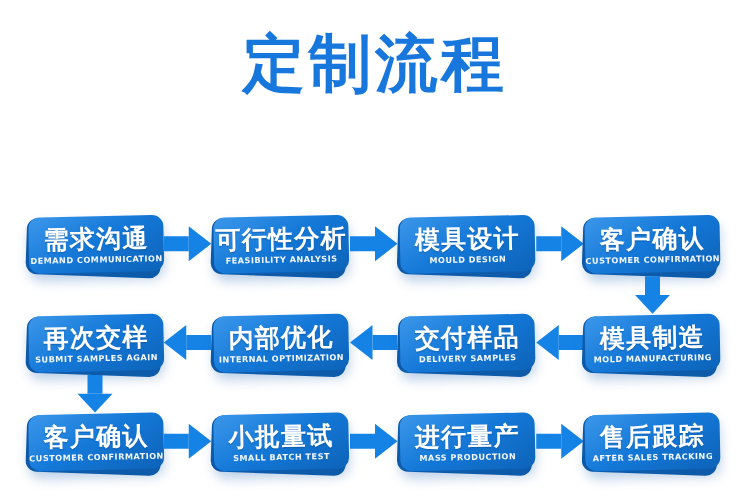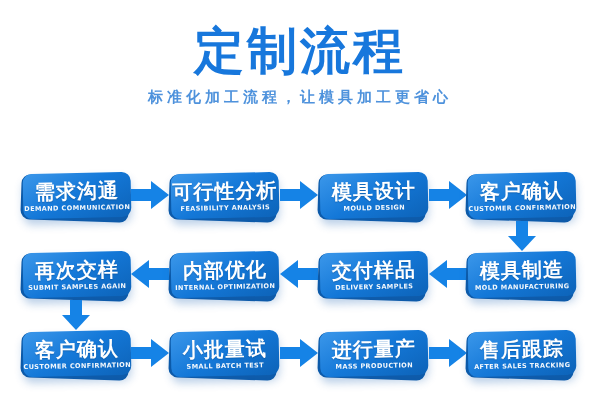--- a/index.html
+++ b/index.html
@@ -132,21 +132,20 @@
     border-right: 14px solid transparent;
     border-top: 15px solid #1583e6;
   }
 </style>
 </head>
 <body>
 
 <div class="canvas">
 
   <div class="title">定制流程</div>
-  <div class="subtitle">标准化加工流程，让模具加工更省心</div>
 
   <div class="box r0 c0">
     <div class="box-back"></div>
     <div class="box-face">
       <div class="zh">需求沟通</div>
       <div class="en">DEMAND COMMUNICATION</div>
     </div>
   </div>
   <div class="harrow right ga0 ay0">
     <div class="shaft"></div>

